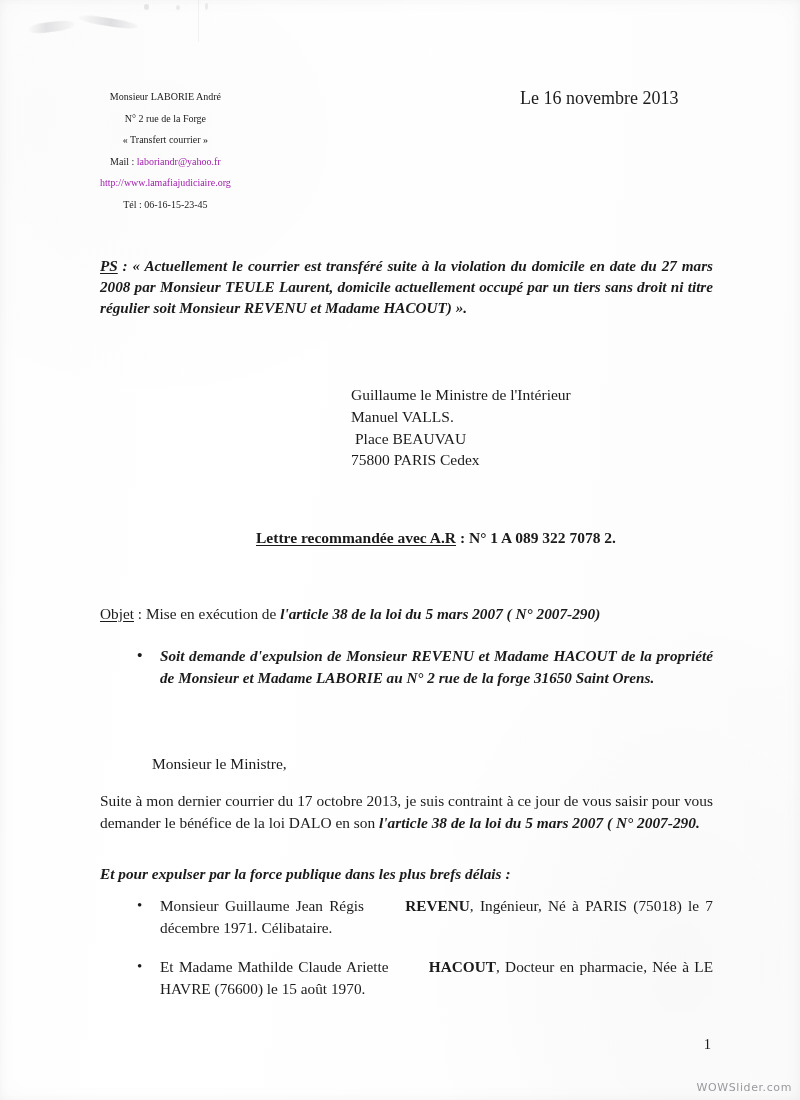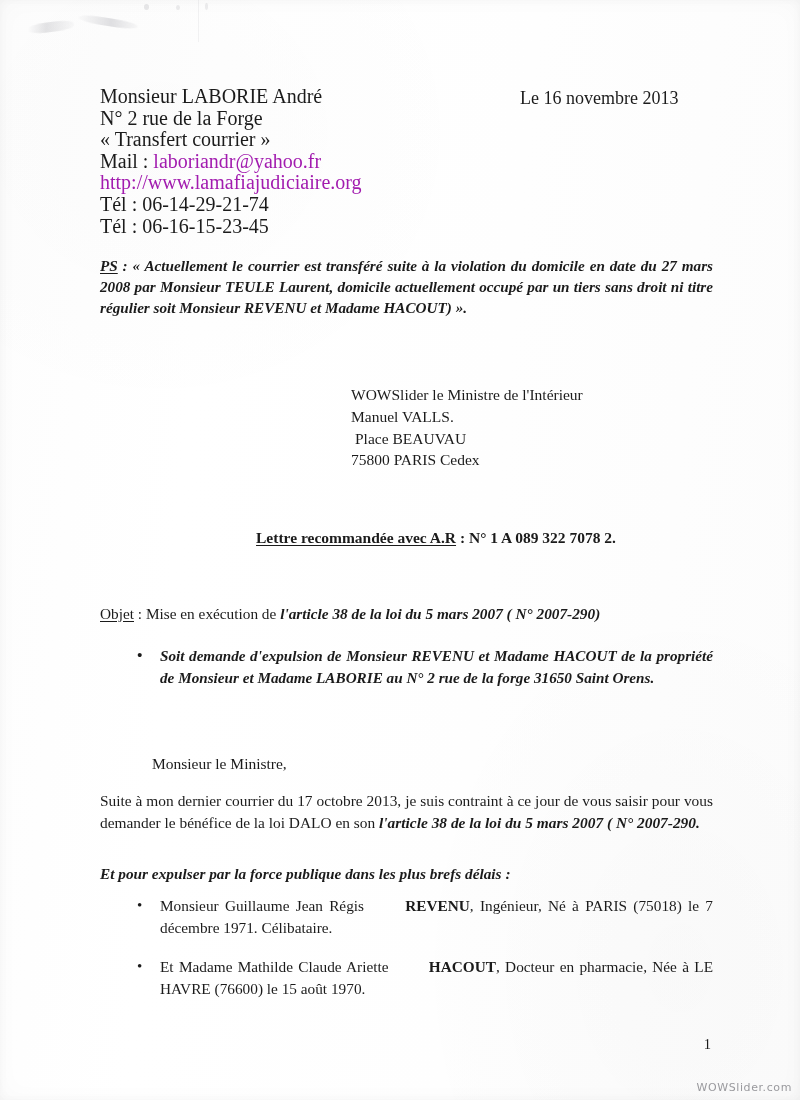--- a/index.html
+++ b/index.html
@@ -85,23 +85,24 @@
     position: absolute;
     left: 0; top: 0;
     width: 800px; height: 1100px;
   }
 
   .blk { position: absolute; }
 
   .sender {
     left: 100px;
     top: 86px;
-    font-size: 20px;
+    font-size: 10px;
     line-height: 21.6px;
     white-space: nowrap;
+    text-align: center;
   }
   .sender .line { display: block; }
   .lnk {
     text-underline-offset: 1.5px;
     color: #a21caf;
   }
 
   .date {
     left: 520px;
     top: 88px;
@@ -244,30 +245,29 @@
 </div>
 
 <div class="doc">
 
   <div class="blk sender">
     <span class="line">Monsieur LABORIE André</span>
     <span class="line">N° 2 rue de la Forge</span>
     <span class="line">« Transfert courrier »</span>
     <span class="line"><span>Mail : </span><span class="lnk">laboriandr@yahoo.fr</span></span>
     <span class="line"><span class="lnk">http://www.lamafiajudiciaire.org</span></span>
-    <span class="line">Tél : 06-14-29-21-74</span>
     <span class="line">Tél : 06-16-15-23-45</span>
   </div>
 
   <div class="blk date">Le 16 novembre 2013</div>
 
   <div class="blk ps"><span class="u">PS</span><span> : </span><span>« Actuellement le courrier est transféré suite à la violation du domicile en date du 27 mars 2008 par Monsieur TEULE Laurent,  domicile actuellement occupé par un tiers sans droit ni titre régulier soit Monsieur REVENU et Madame HACOUT) ».</span></div>
 
   <div class="blk recipient">
-    <span class="line">WOWSlider le Ministre de l'Intérieur</span>
+    <span class="line">Guillaume le Ministre de l'Intérieur</span>
     <span class="line">Manuel VALLS.</span>
     <span class="line indent">Place BEAUVAU</span>
     <span class="line">75800 PARIS Cedex</span>
   </div>
 
   <div class="blk registered"><span class="u">Lettre recommandée avec A.R</span><span> : N° 1 A 089 322 7078 2.</span></div>
 
   <div class="blk objet"><span class="u">Objet</span><span> : </span><span>Mise en exécution de </span><span class="bi">l'article 38 de la loi du 5 mars 2007 ( N° 2007-290)</span></div>
 
   <div class="blk objet-bullet">

